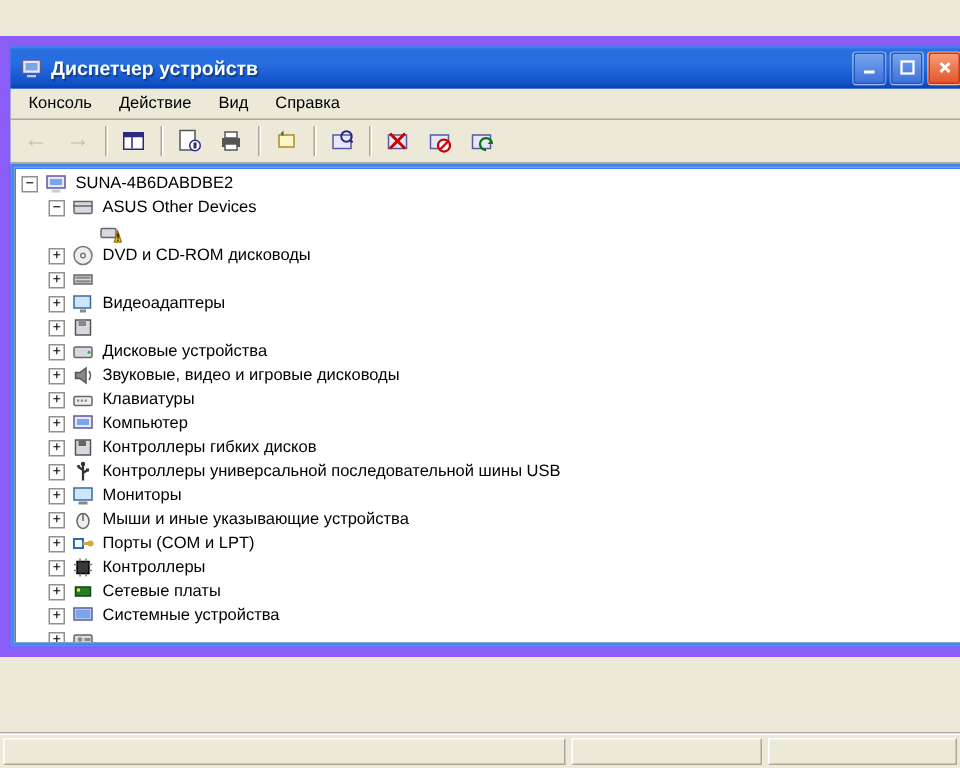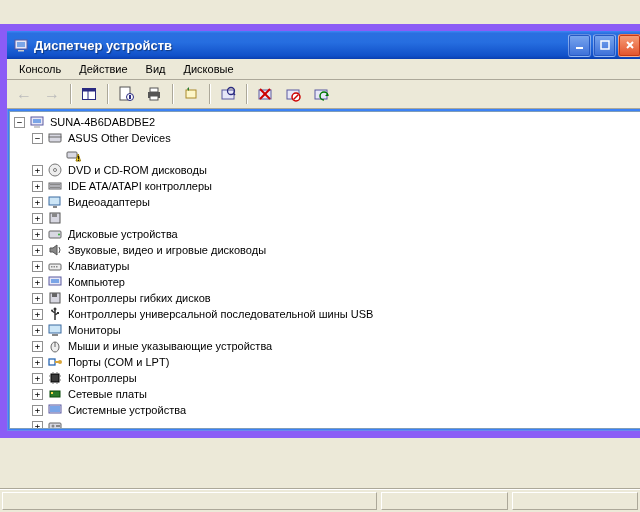--- a/index.html
+++ b/index.html
@@ -161,21 +161,21 @@
             <line x1="8" y1="2" x2="2" y2="8" stroke="#fff" stroke-width="2"></line>
           </svg>
         </div>
     </div>
   </div>
 
   <div class="menubar">
     <span class="menuitem">Консоль</span>
     <span class="menuitem">Действие</span>
     <span class="menuitem">Вид</span>
-    <span class="menuitem">Дисковые</span>
+    <span class="menuitem">Справка</span>
   </div>
 
   <div class="toolbar">
     <div class="tbtn">
         <span class="nav-arrow disabled">←</span>
       </div>
     <div class="tbtn">
         <span class="nav-arrow disabled">→</span>
       </div>
     <span class="tsep"></span>
@@ -298,21 +298,20 @@
             <li>
                 <div class="node">
                   <span class="twist">+</span>
                   <span class="nicon">
                     <svg width="16" height="16">
                       <rect x="2" y="5" width="12" height="6" fill="#d8d8e2" stroke="#666"></rect>
                       <rect x="3" y="6" width="10" height="1.5" fill="#888"></rect>
                       <rect x="3" y="8.5" width="10" height="1.5" fill="#888"></rect>
                     </svg>
                   </span>
-                  <span class="label">IDE ATA/ATAPI контроллеры</span>
                 </div>
               </li>
             <li>
                 <div class="node">
                   <span class="twist">+</span>
                   <span class="nicon">
                     <svg width="16" height="16">
                       <rect x="2" y="3" width="11" height="8" fill="#cde6f7" stroke="#3a6aa0"></rect>
                       <rect x="6" y="12" width="4" height="2" fill="#888"></rect>
                     </svg>

